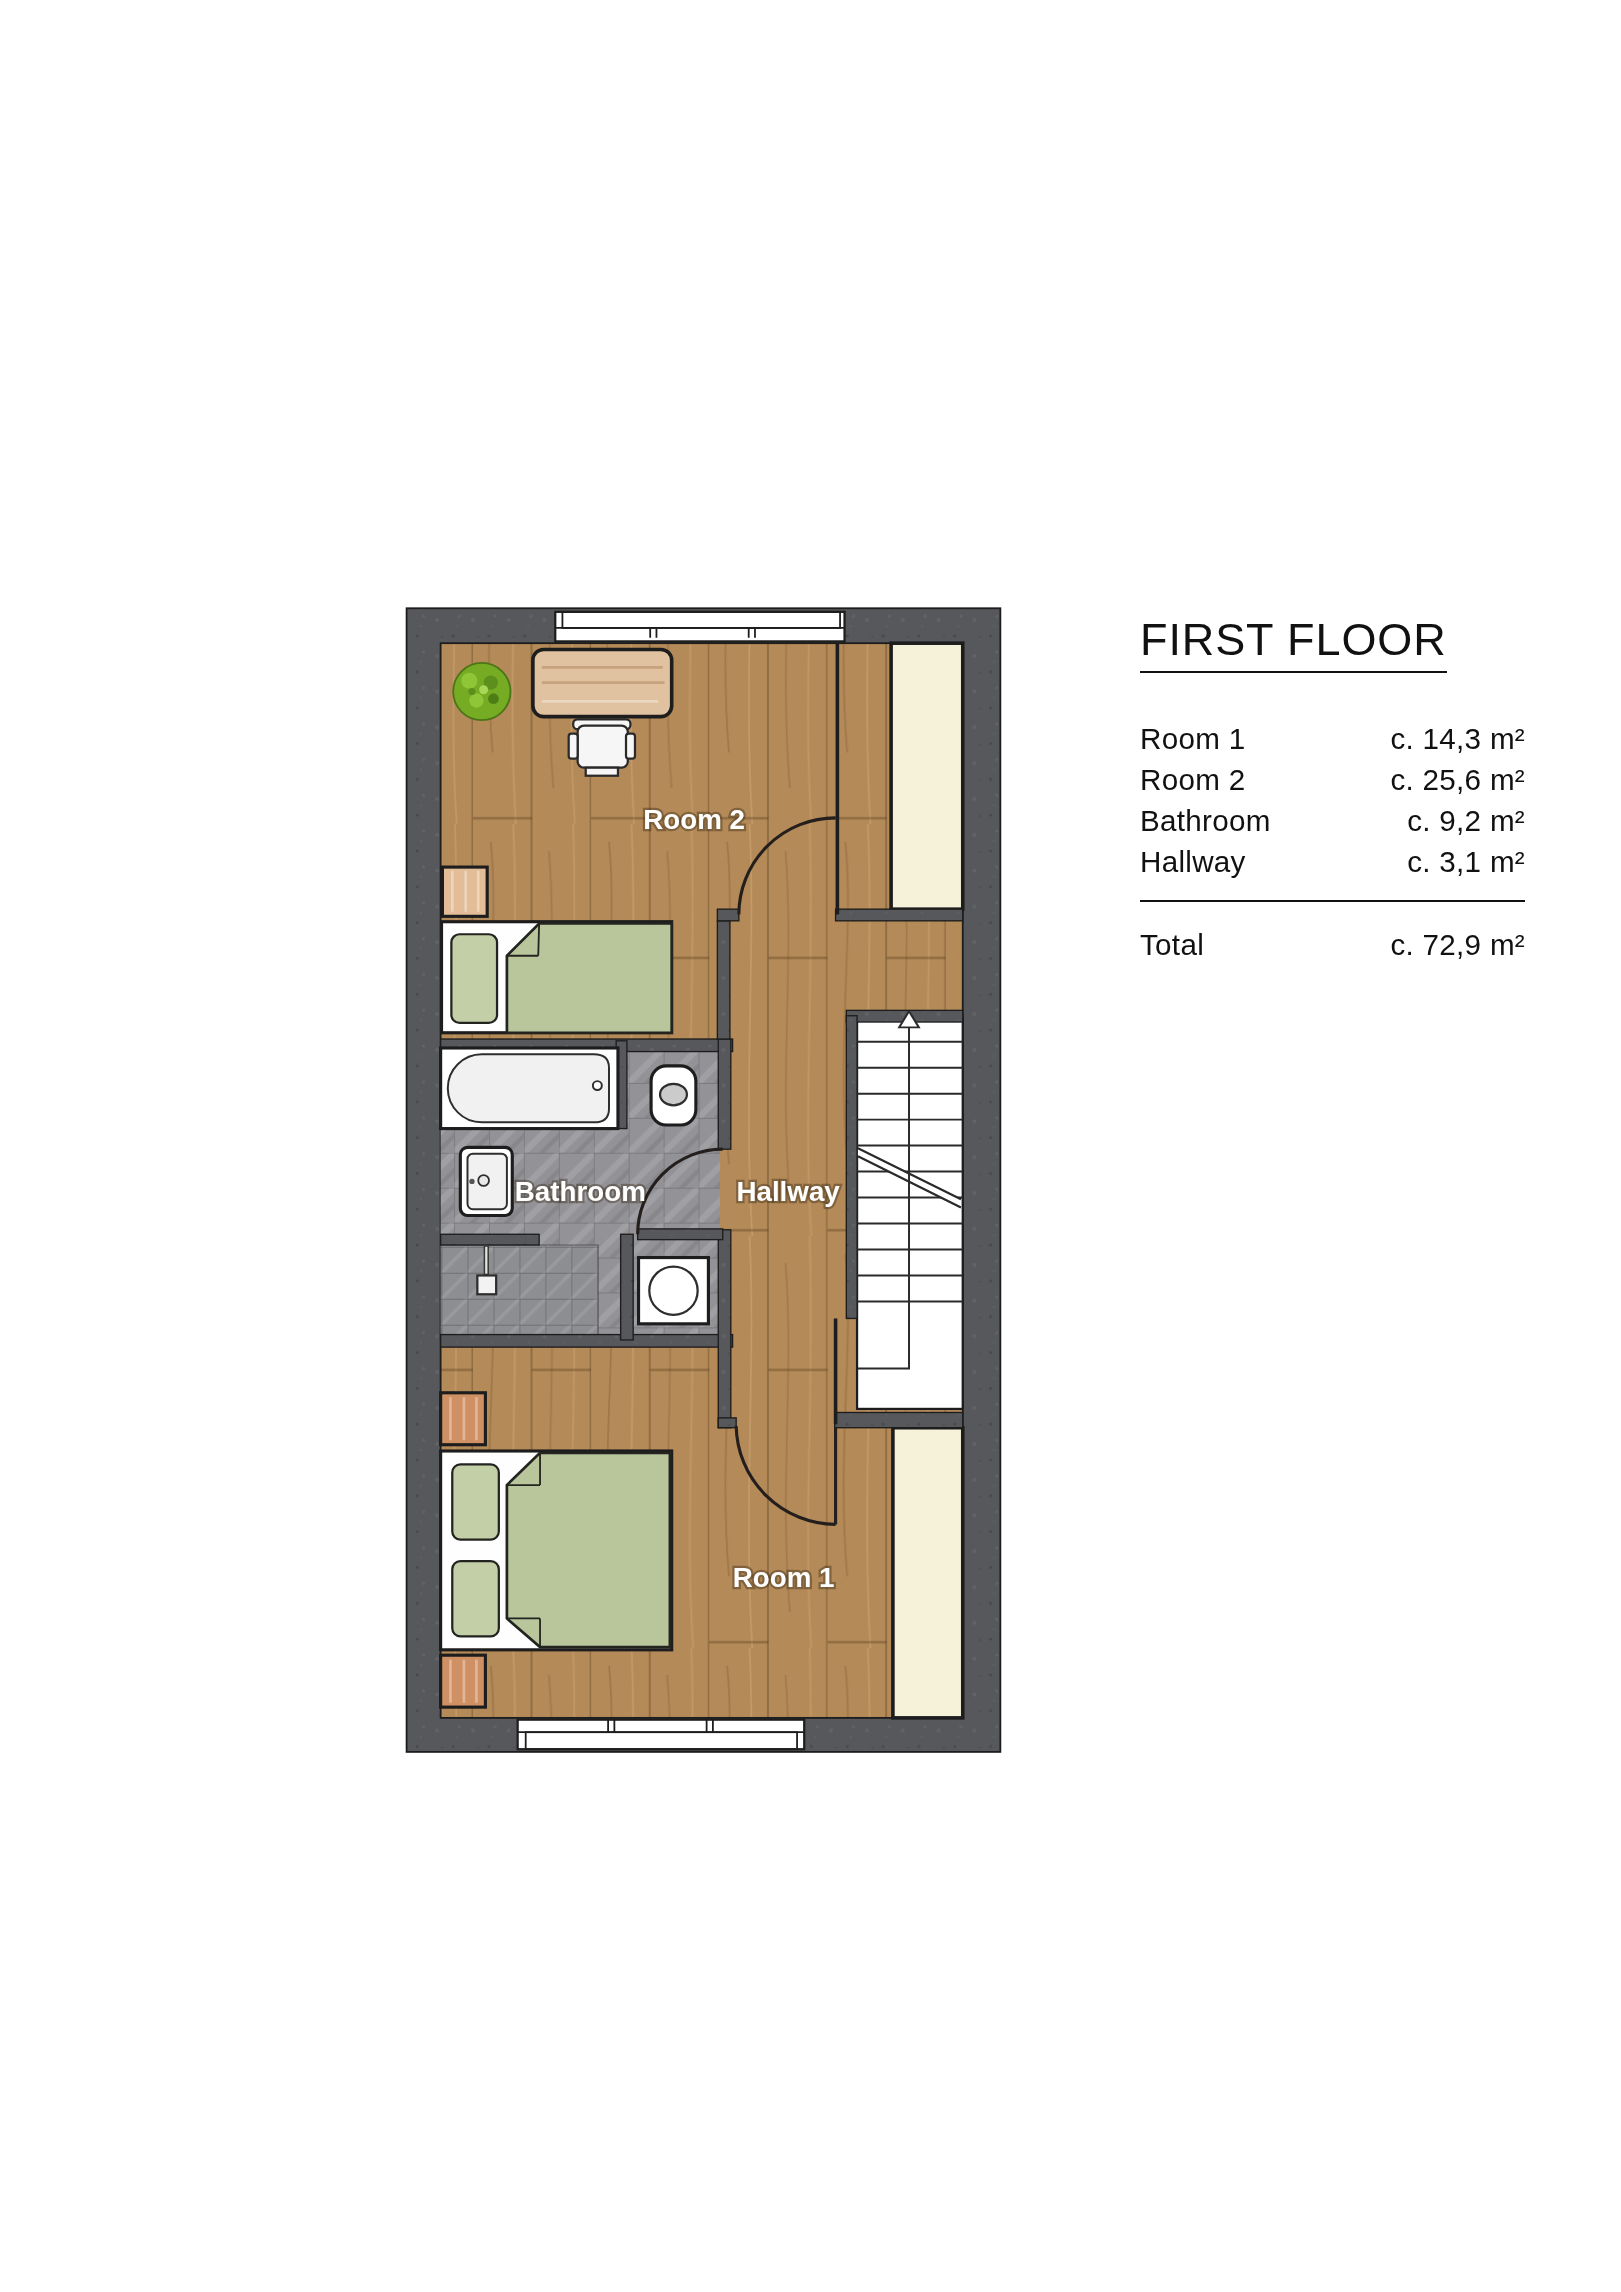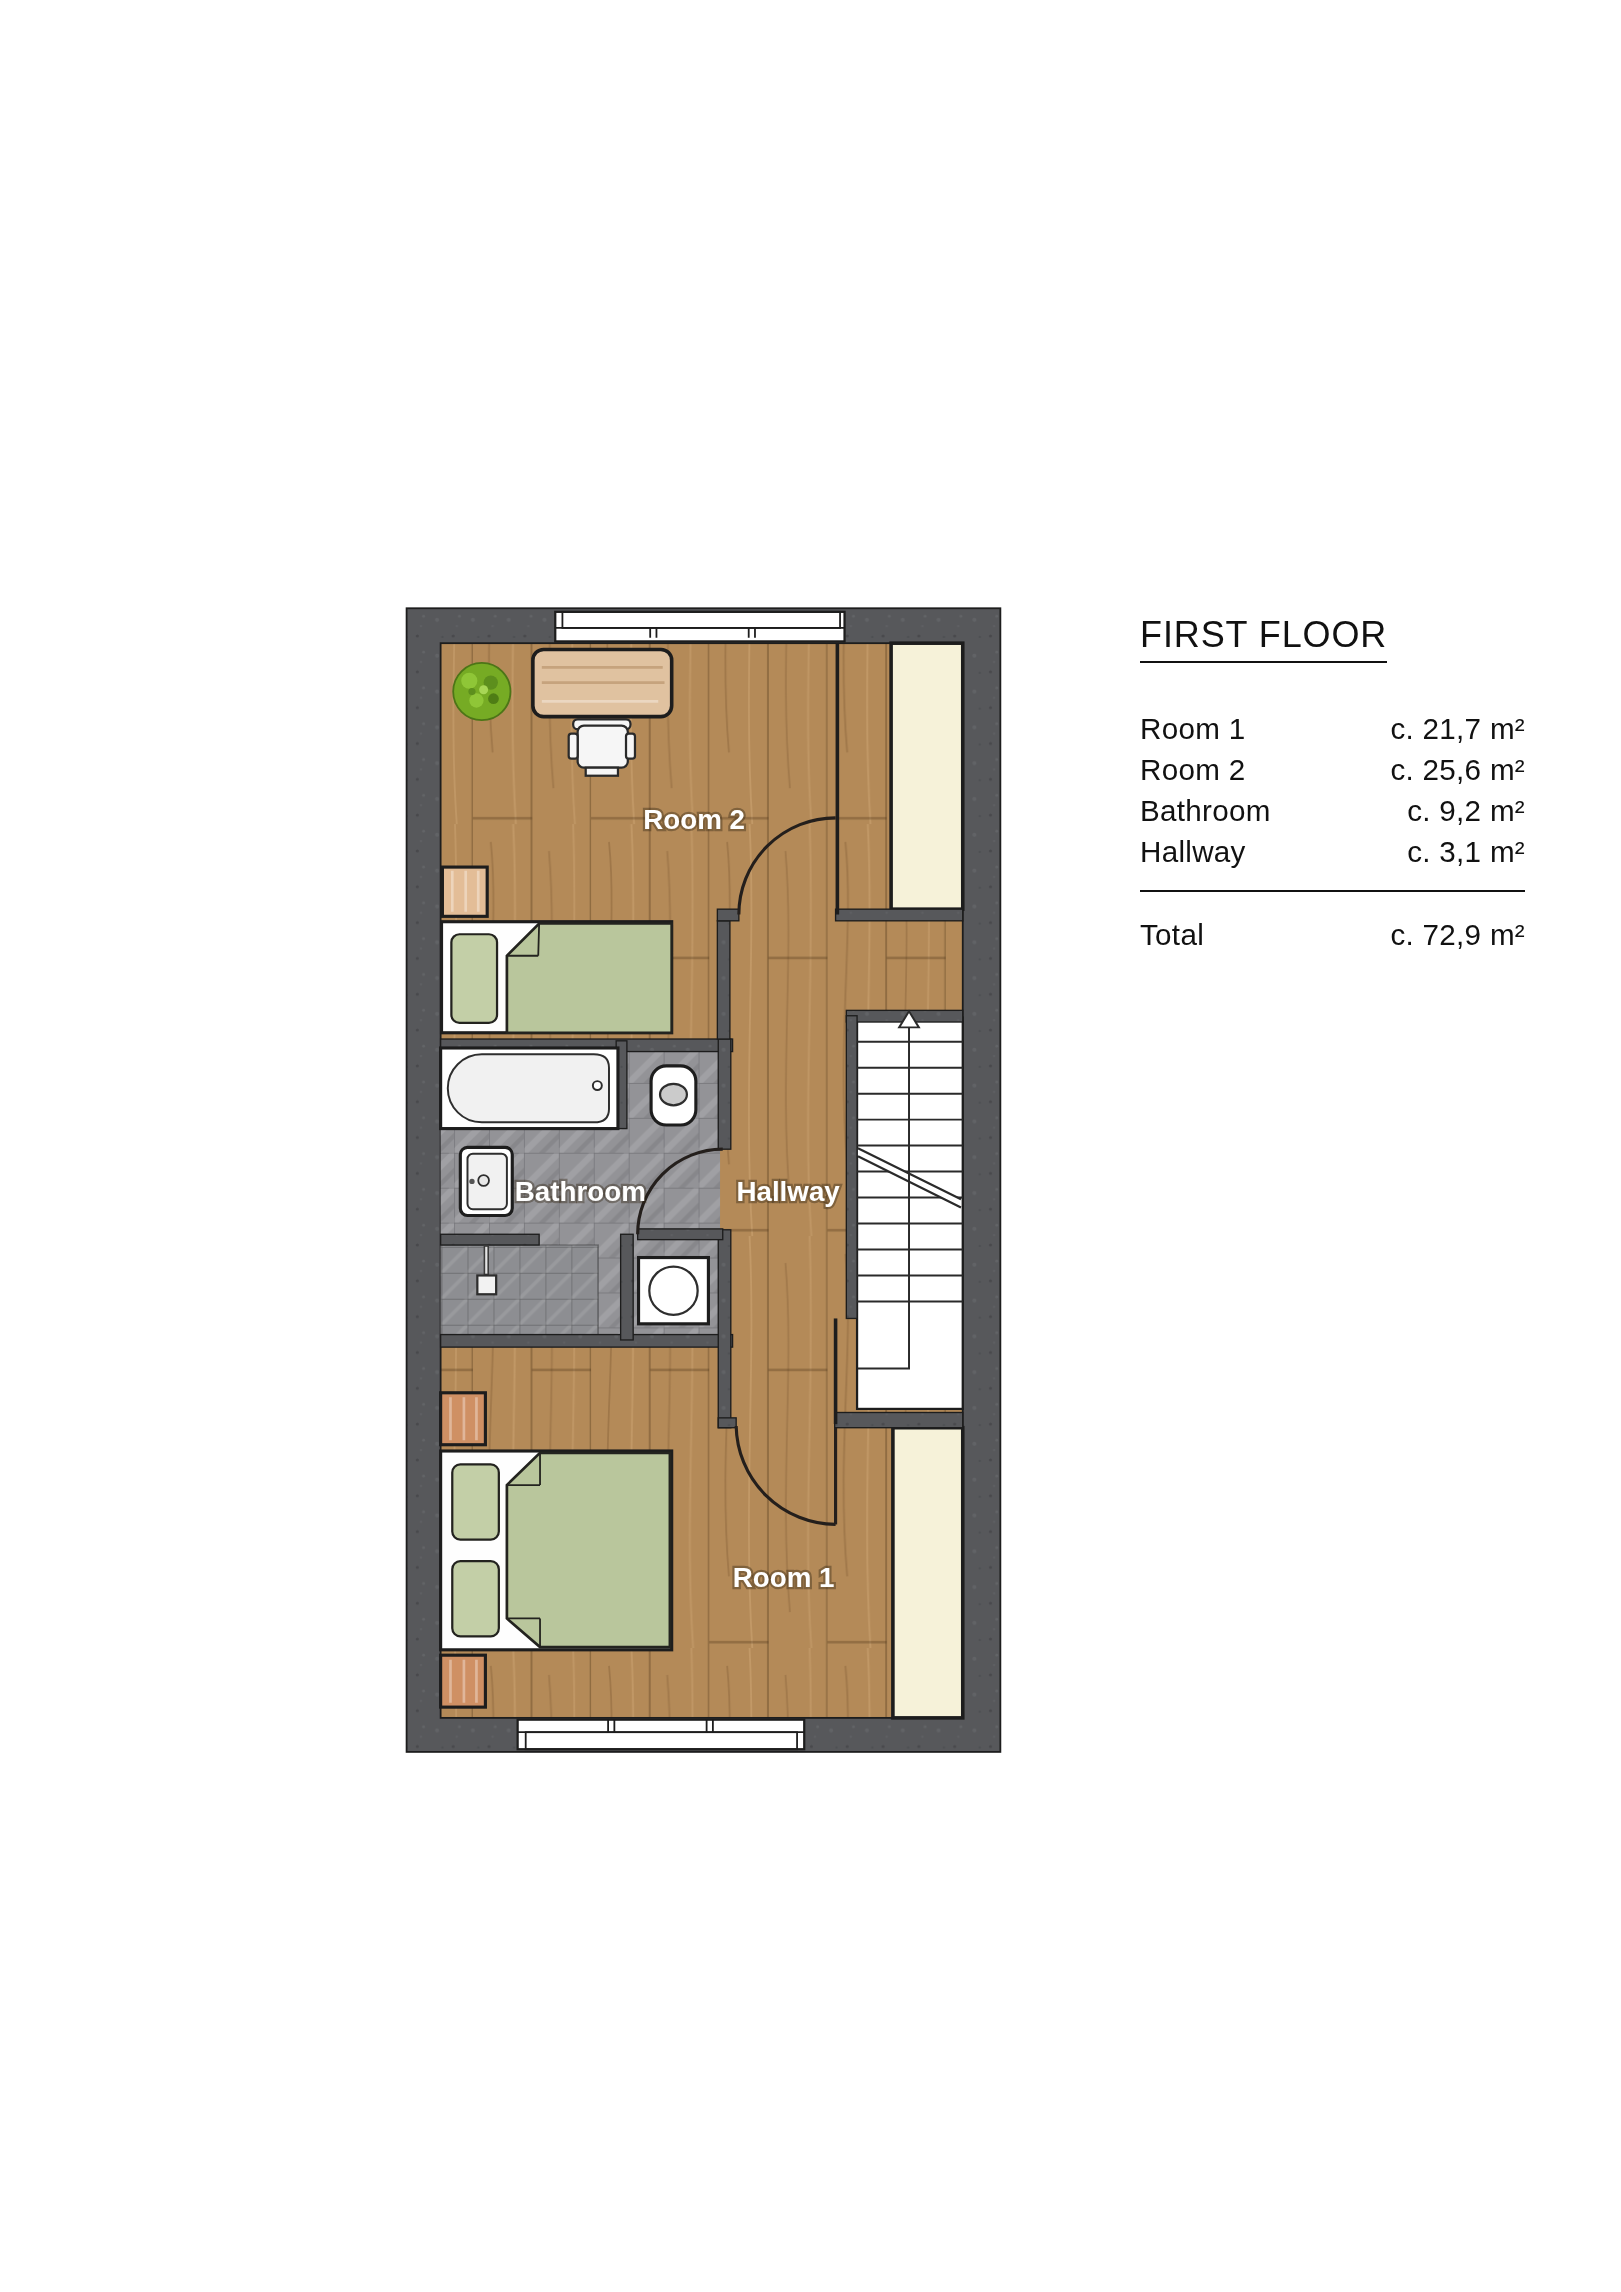--- a/index.html
+++ b/index.html
@@ -43,21 +43,21 @@
   .desk{fill:var(--c-desk);stroke:var(--c-line);stroke-width:4;}
   .chair{fill:#f6f6f6;stroke:#2a2a2a;stroke-width:2.5;}
   .grain{stroke:rgba(150,105,60,.35);stroke-width:3;fill:none;}
   .grain-light{stroke:rgba(255,255,255,.35);stroke-width:3;fill:none;}
   .lbl{font-family:"Liberation Sans","DejaVu Sans",sans-serif;font-size:31px;
        font-weight:600;fill:var(--c-label);text-anchor:middle;
        paint-order:stroke;stroke:rgba(50,38,20,.4);stroke-width:5px;}
 
   
   .legend{position:absolute;left:1140px;top:614px;width:385px;color:var(--c-legend);}
-  .legend .title{font-size:36px;font-weight:400;letter-spacing:0.9px;margin:0;
+  .legend .title{font-size:45px;font-weight:400;letter-spacing:0.9px;margin:0;
                  display:inline-block;border-bottom:2.7px solid var(--c-legend);
                  padding-bottom:5.4px;}
   .legend .rows{margin-top:45px;}
   .legend .row{display:flex;justify-content:space-between;font-size:29.6px;
                line-height:41px;letter-spacing:0.3px;}
   .legend .sep{border-top:2.7px solid var(--c-legend);margin-top:18px;width:385px;}
   .legend .total{margin-top:21.5px;text-align:right;}
 </style>
 </head>
 <body>
@@ -234,21 +234,21 @@
     <text class="lbl" x="648" y="1341">Bathroom</text>
     <text class="lbl" x="880" y="1341">Hallway</text>
     <text class="lbl" x="875" y="1772">Room 1</text>
   </svg>
 
   <div class="legend">
     <h1 class="title">FIRST FLOOR</h1>
     <div class="rows">
       <div class="row">
         <span>Room 1</span>
-        <span>c. 21,7 m²</span>
+        <span>c. 14,3 m²</span>
       </div>
       <div class="row">
         <span>Room 2</span>
         <span>c. 25,6 m²</span>
       </div>
       <div class="row">
         <span>Bathroom</span>
         <span>c. 9,2 m²</span>
       </div>
       <div class="row">

